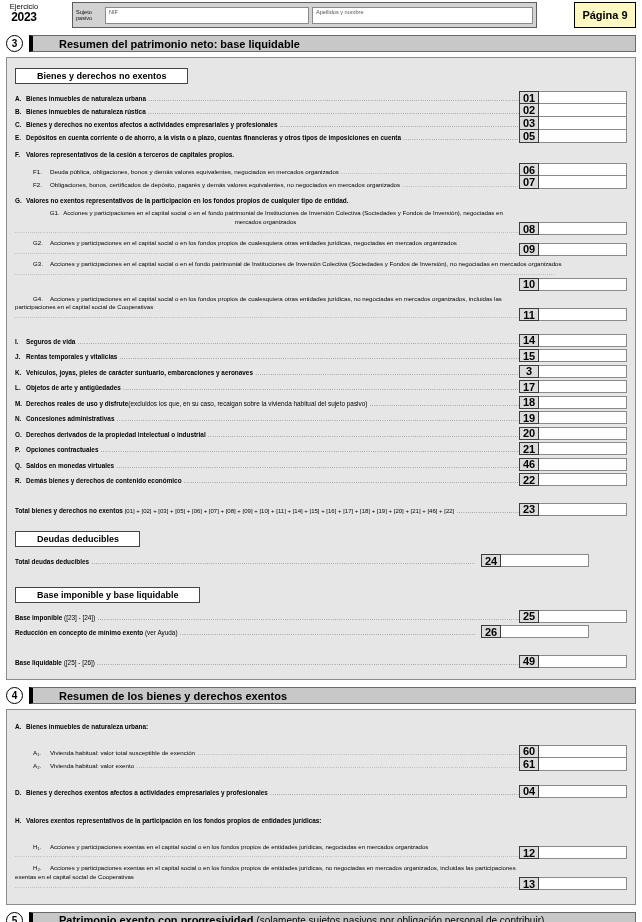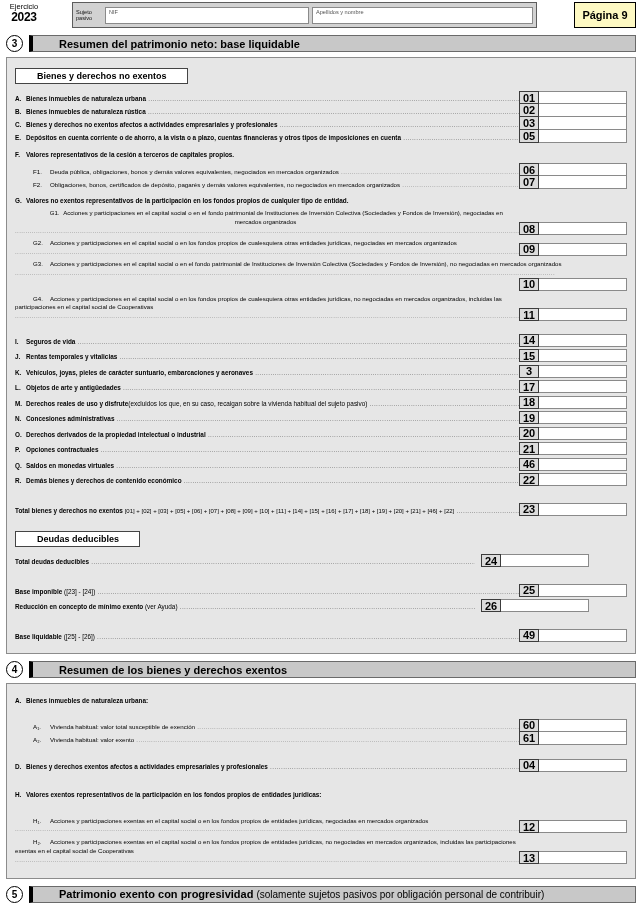--- a/index.html
+++ b/index.html
@@ -315,20 +315,21 @@
     <div class="row">
       <div class="lbl"><span>Total deudas deducibles</span><span class="dots"> ..................................................................................................................................................................................................................................................................</span></div>
       <div class="boxwrap off">
         <div class="bnum">24</div>
         <div class="bin"></div>
       </div>
     </div>
 
     <div class="gap14"></div>
 
+    <div class="sublabel">Base imponible y base liquidable</div>
 
     <div class="row">
       <div class="lbl"><span>Base imponible</span> <span class="norm">([23] - [24])</span><span class="dots"> ..................................................................................................................................................................................................................................................................</span></div>
       <div class="boxwrap">
         <div class="bnum">25</div>
         <div class="bin"></div>
       </div>
     </div>
     <div class="row">
       <div class="lbl"><span>Reducción en concepto de mínimo exento</span> <span class="norm">(ver Ayuda)</span><span class="dots"> ..................................................................................................................................................................................................................................................................</span></div>

